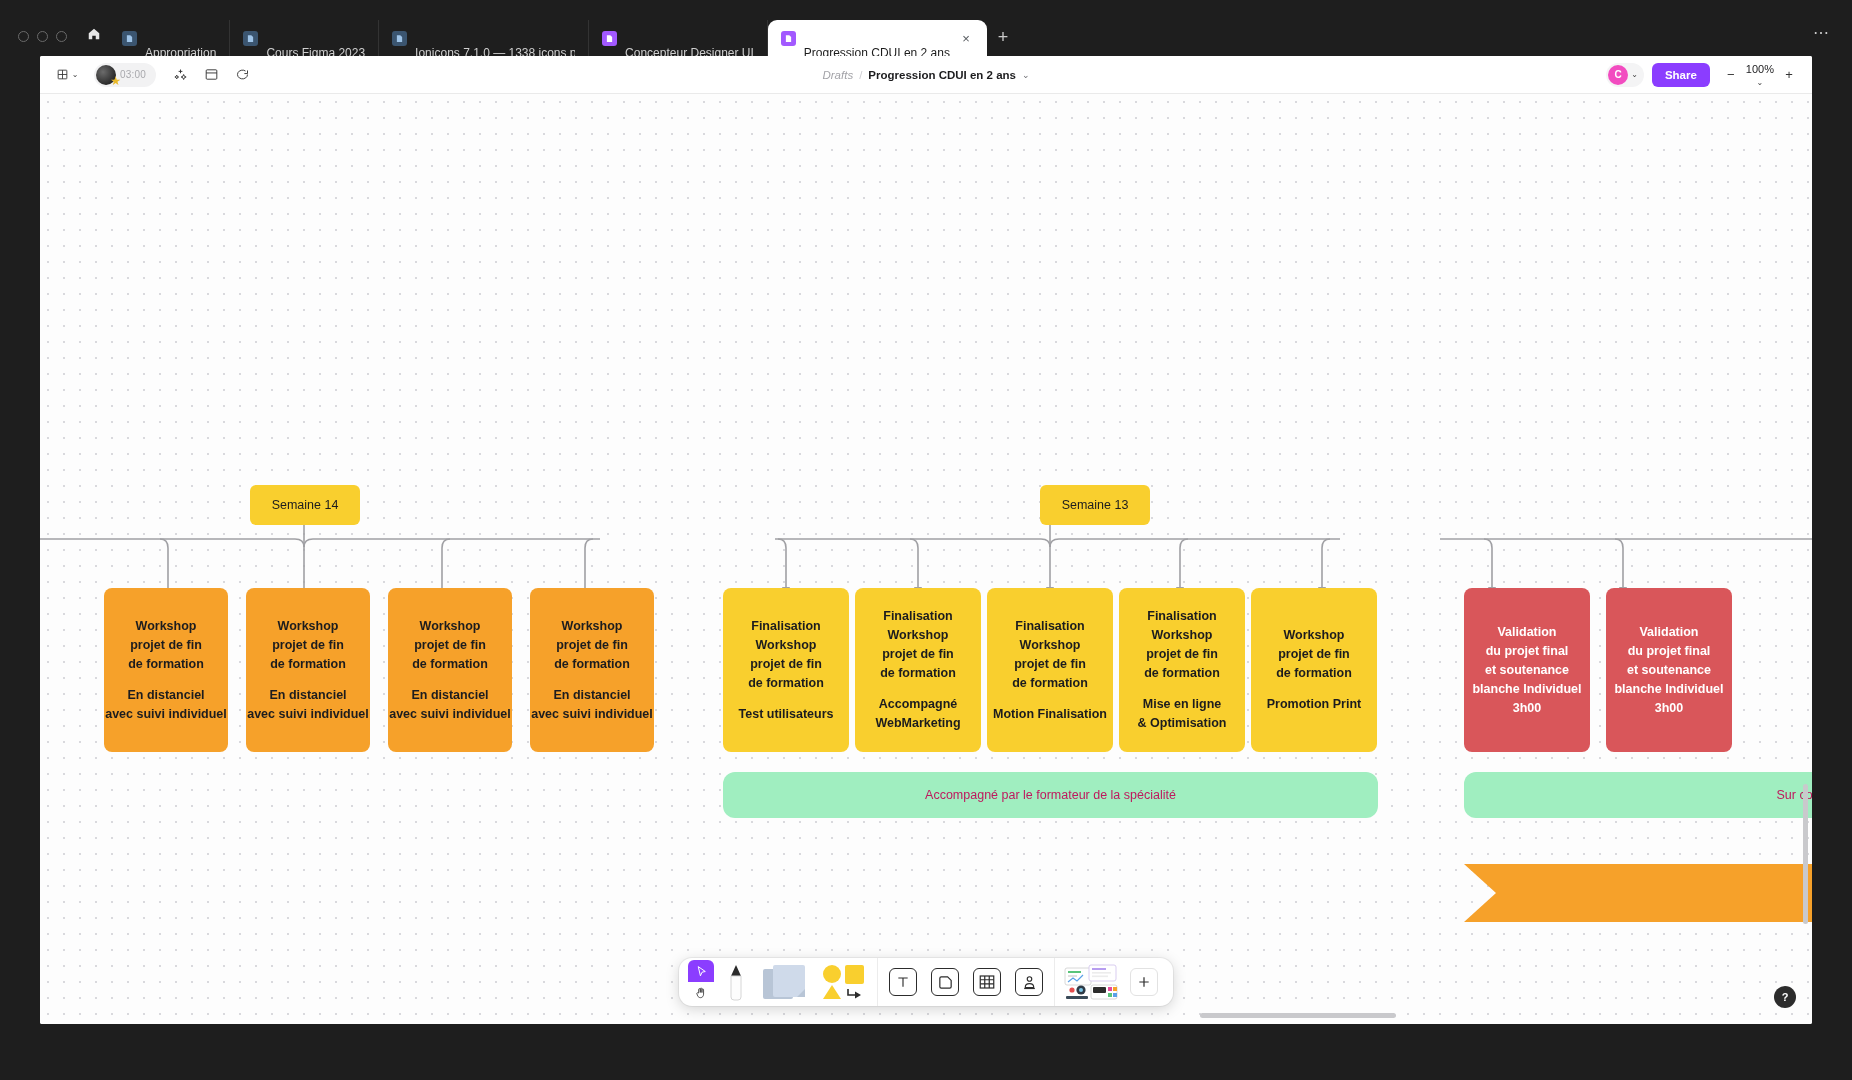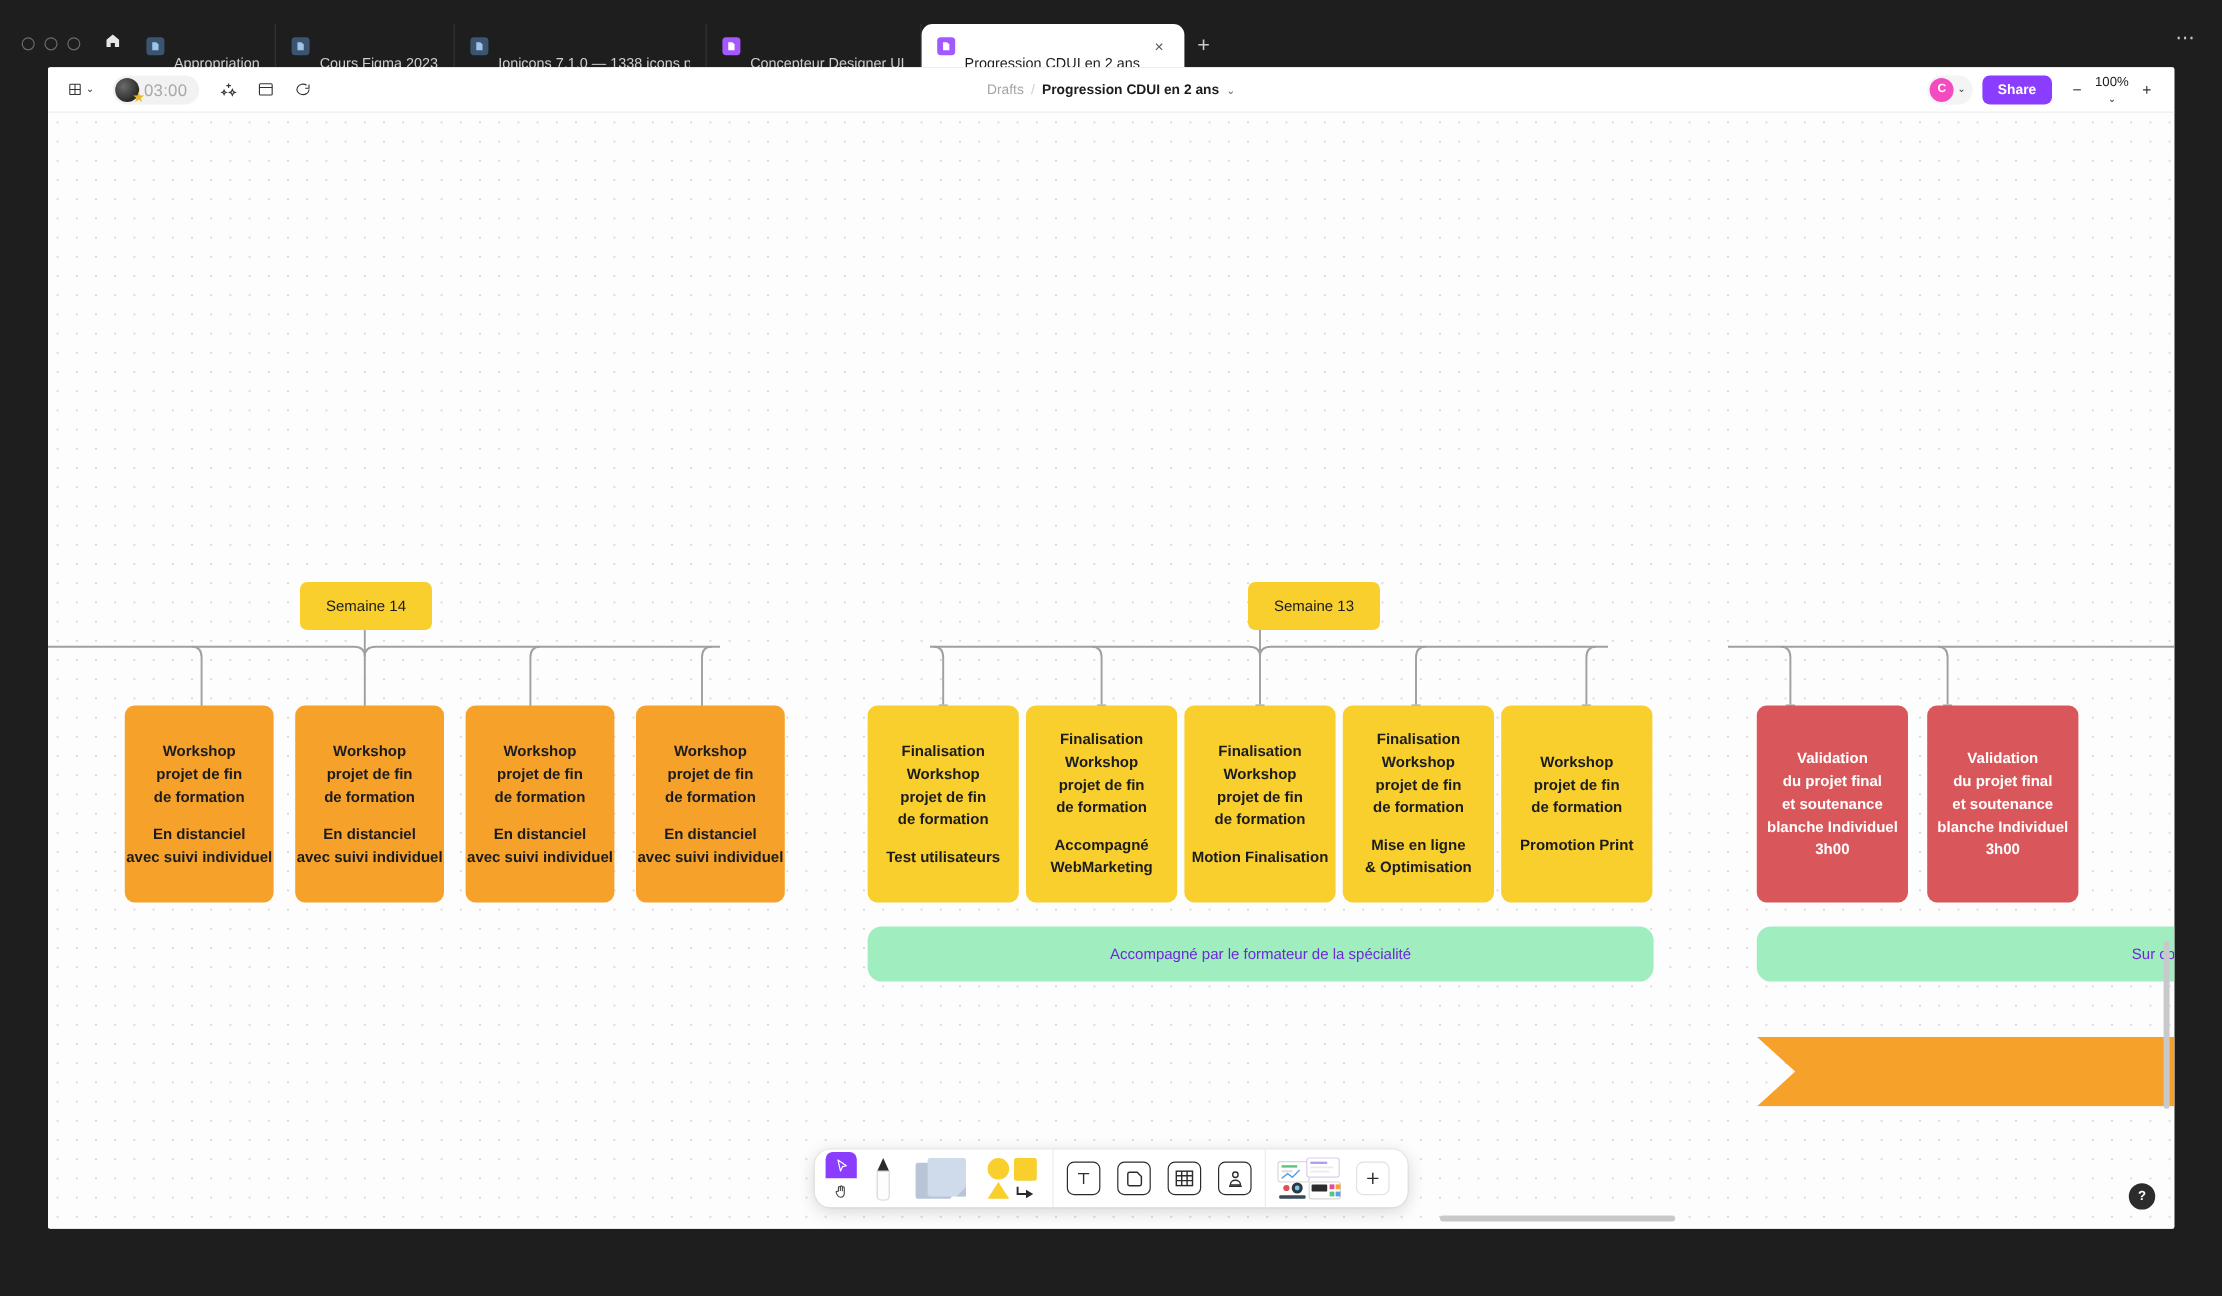--- a/index.html
+++ b/index.html
@@ -109,28 +109,28 @@
   }
   .timer-av {
     width: 20px; height: 20px; border-radius: 50%;
     background: radial-gradient(circle at 35% 35%, #6b6b6b 0%, #2a2a2a 70%);
     position: relative; flex: none;
   }
   .timer-star {
     position: absolute; right: -5px; bottom: -2px;
     font-size: 12px; color: #e8b828; line-height: 1;
   }
-  .timer-text { font-size: 14px; color: #a9a9ad; letter-spacing: .2px; }
+  .timer-text { font-size: 10px; color: #a9a9ad; letter-spacing: .2px; }
 
   .fig-center {
     position: absolute; left: 50%; transform: translateX(-50%);
     display: flex; align-items: center; gap: 6px;
     font-size: 11.5px;
   }
-  .bc-drafts { color: #a3a3a8; }
+  .bc-drafts { color: #a3a3a8; font-style: italic; }
   .bc-sep { color: #cdcdd2; }
   .bc-file { color: #1c1c1e; font-weight: 600; }
   .bc-caret { color: #6d6d72; font-size: 9px; }
 
   .fig-right {
     margin-left: auto; display: flex; align-items: center;
     gap: 8px; padding-right: 12px;
   }
   .avatar-wrap {
     display: flex; align-items: center; gap: 3px;
@@ -191,21 +191,21 @@
     font-weight: 400; font-size: 12.5px; color: #1c1c1e;
     border-radius: 6px;
     margin-top: 23px;
   }
   .card.red { color: #ffffff; }
 
   .banner {
     position: absolute;
     border-radius: 12px;
     display: flex; align-items: center; justify-content: center;
-    font-size: 12.5px; color: #6d28d9;
+    font-size: 12.5px; color: #be185d;
   }
 
   .ribbon { position: absolute; }
 
   
   .wires { position: absolute; left: 0; top: 0; width: 100%; height: 100%; pointer-events: none; }
 
   
   .figjam-bar {
     position: absolute; left: 50%; transform: translateX(-50%);

